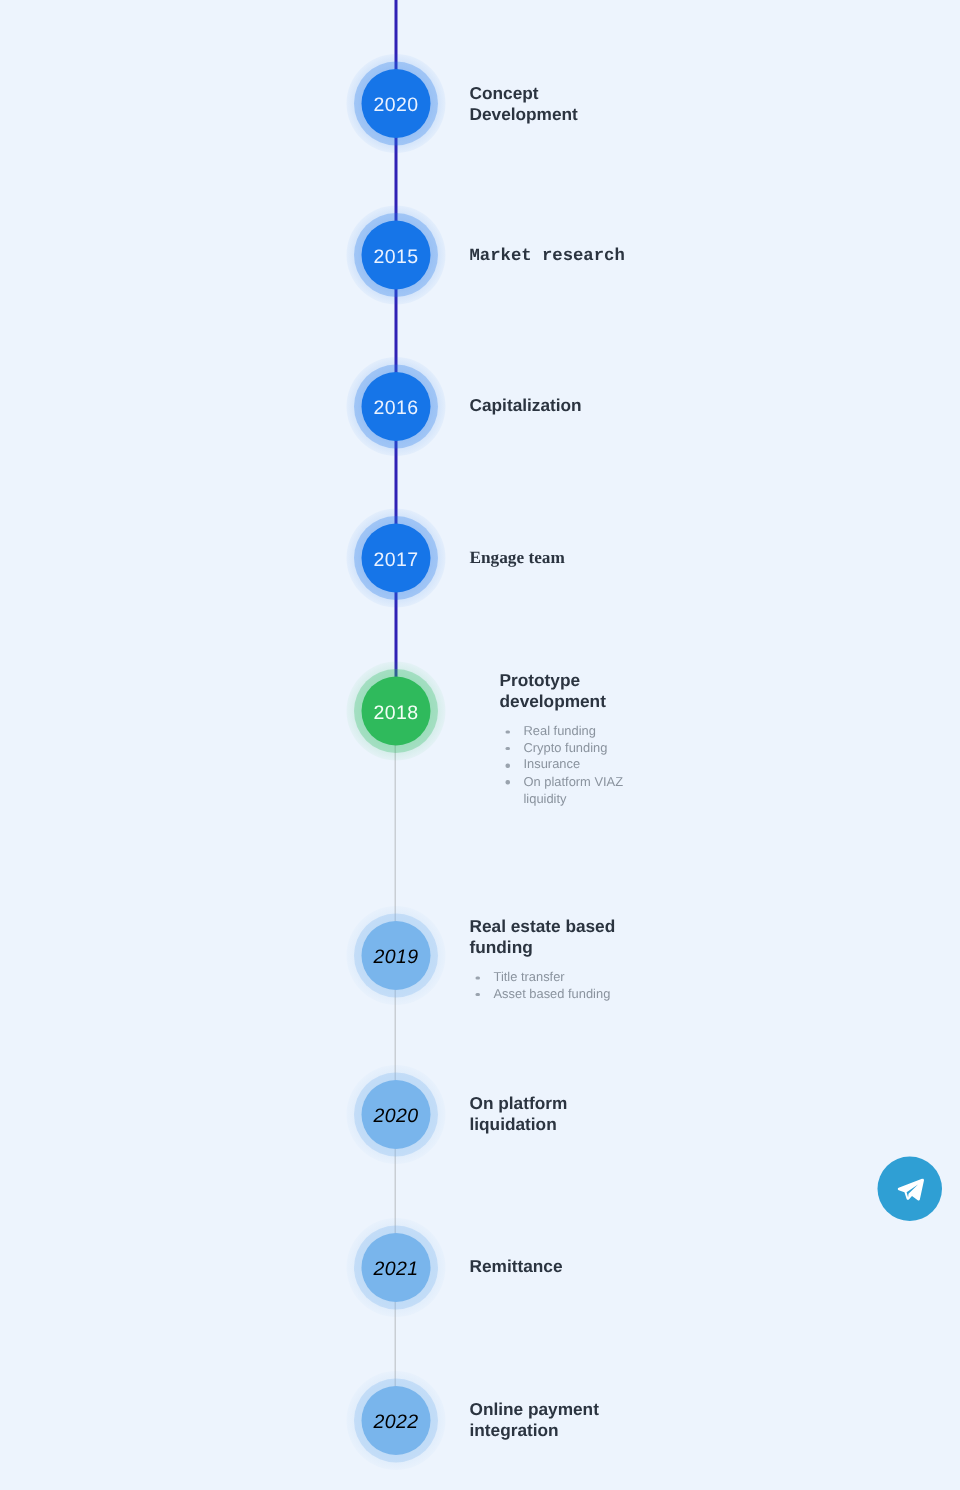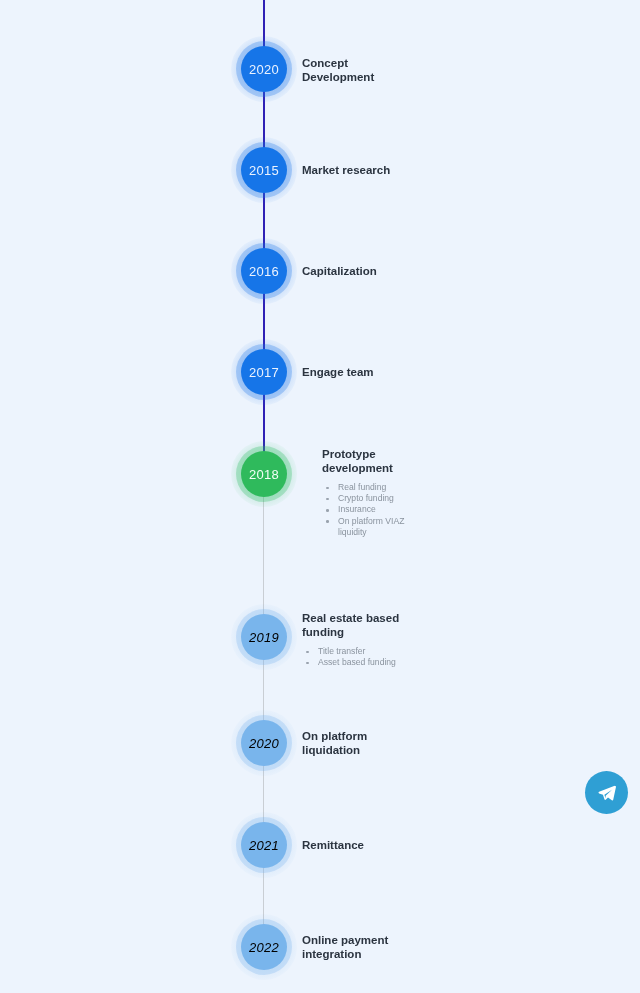--- a/index.html
+++ b/index.html
@@ -109,21 +109,21 @@
   .node.future .disc {
     background: #79b5ec;
     box-shadow: 0 0 0 5px rgba(126,183,237,0.30);
     color: #000000;
     font-style: italic;
   }
 
   
   .content {
     position: absolute;
-    left: 302px;
+    left: 313px;
     width: 230px;
   }
   .title {
     font-size: 11.5px;
     line-height: 13.5px;
     font-weight: bold;
     color: #2b3440;
     white-space: pre-line;
     margin: 0;
   }
@@ -182,37 +182,37 @@
         </div>
         <div class="content" style="top: -12px;">
           <p class="title">Concept
 Development</p>
         </div>
       </div>
       <div class="milestone" style="top: 170px;">
         <div class="node done">
           <div class="disc">2015</div>
         </div>
-        <div class="content" style="top: -6px;">
+        <div class="content" style="top: -6px; font-family: Liberation Mono, monospace;">
           <p class="title">Market research</p>
         </div>
       </div>
       <div class="milestone" style="top: 271px;">
         <div class="node done">
           <div class="disc">2016</div>
         </div>
         <div class="content" style="top: -6px;">
           <p class="title">Capitalization</p>
         </div>
       </div>
       <div class="milestone" style="top: 372px;">
         <div class="node done">
           <div class="disc">2017</div>
         </div>
-        <div class="content" style="top: -6px;">
+        <div class="content" style="top: -6px; font-family: Liberation Serif, serif;">
           <p class="title">Engage team</p>
         </div>
       </div>
       <div class="milestone" style="top: 474px;">
         <div class="node current">
           <div class="disc">2018</div>
         </div>
         <div class="content" style="top: -26px; margin-left: 20px;">
           <p class="title">Prototype
 development</p>

